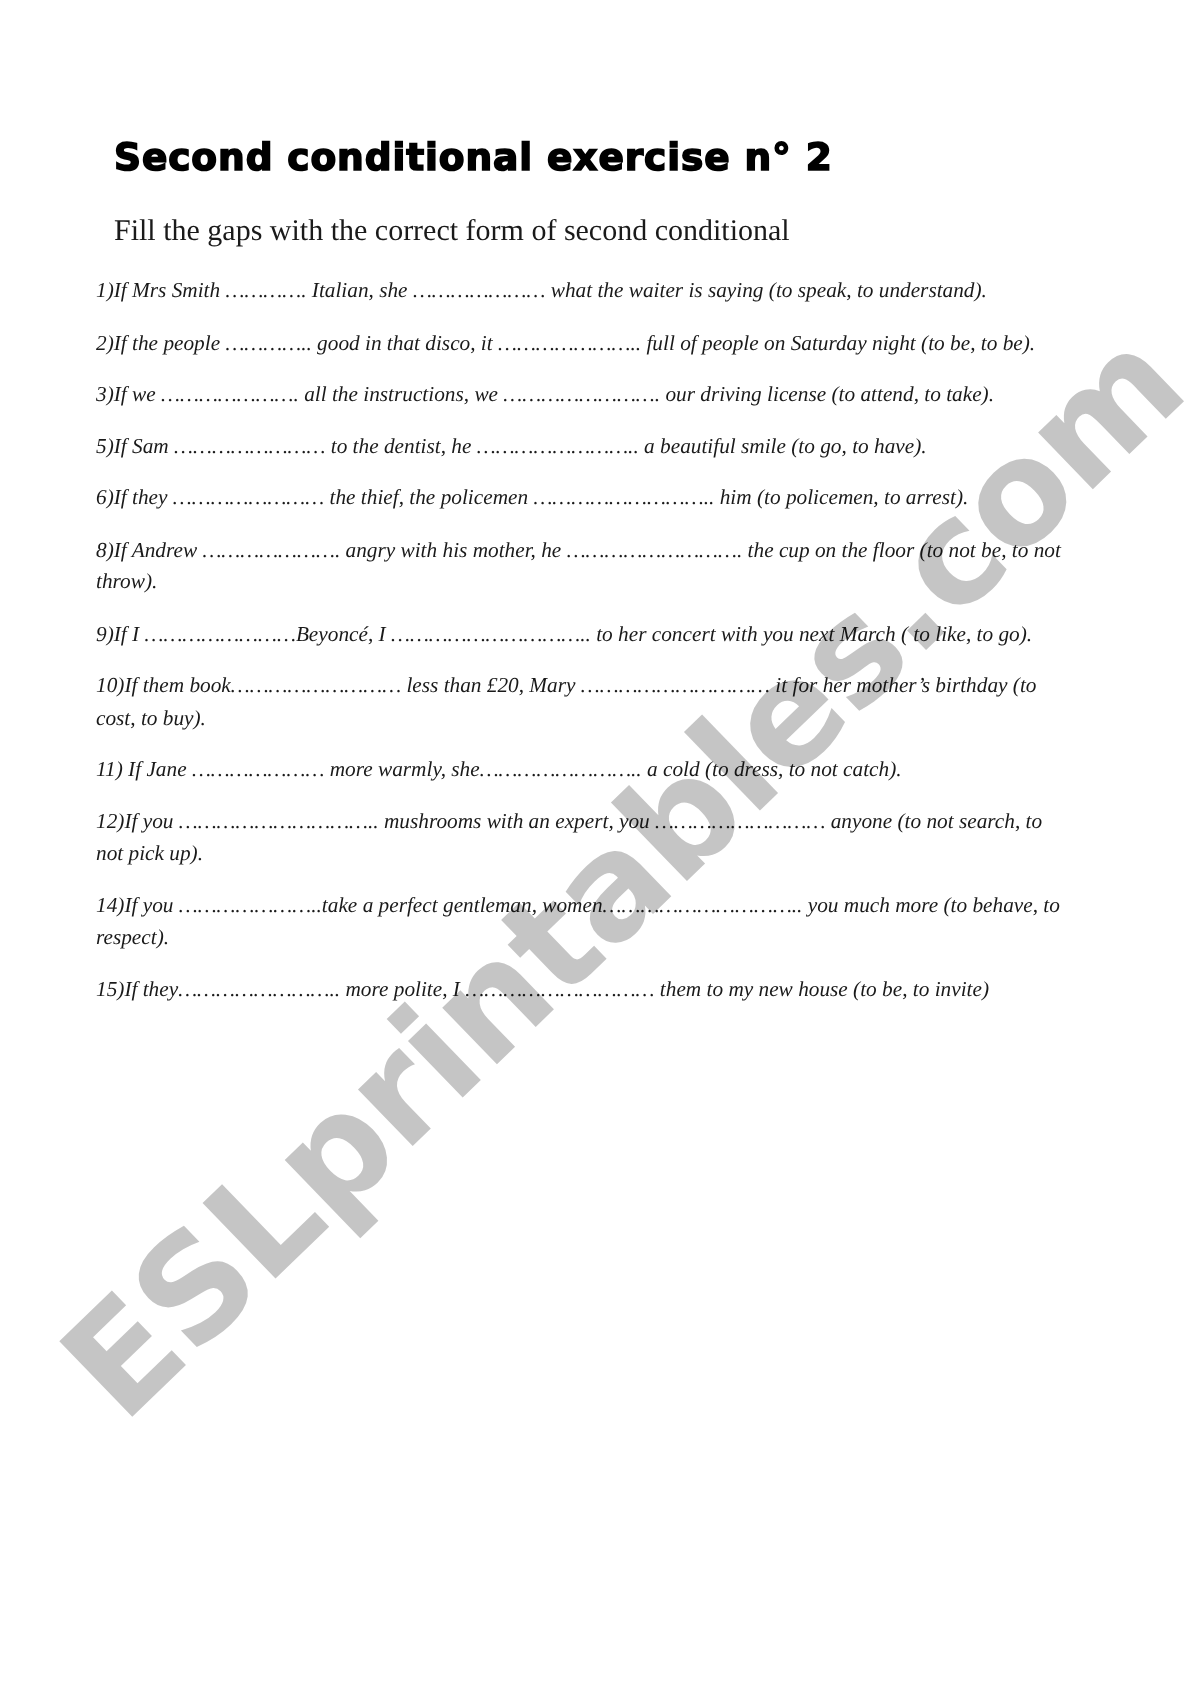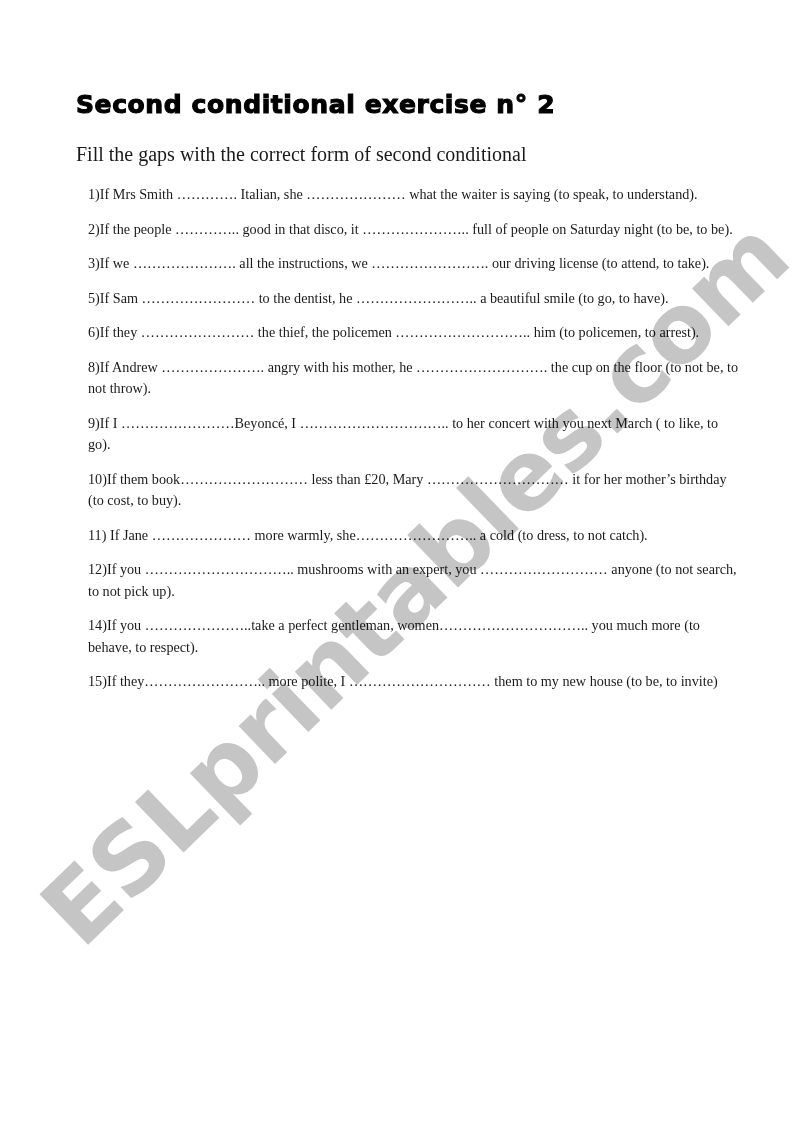--- a/index.html
+++ b/index.html
@@ -42,26 +42,27 @@
       margin: 0;
       font-family: "Liberation Serif", serif;
       font-weight: normal;
       font-size: 20px;
       color: #1a1a1a;
       white-space: nowrap;
       text-align: center;
     }
     .exercises {
       position: absolute;
-      left: 88px;
+      left: 64px;
       top: 184px;
       width: 650px;
       margin: 0;
       padding: 0;
       list-style: none;
+      font-style: italic;
     }
     .exercise {
       font-size: 14.2px;
       line-height: 21.5px;
       margin: 0 0 13px 0;
       color: #1a1a1a;
     }
     .gap {
       letter-spacing: 0;
       color: #1a1a1a;

